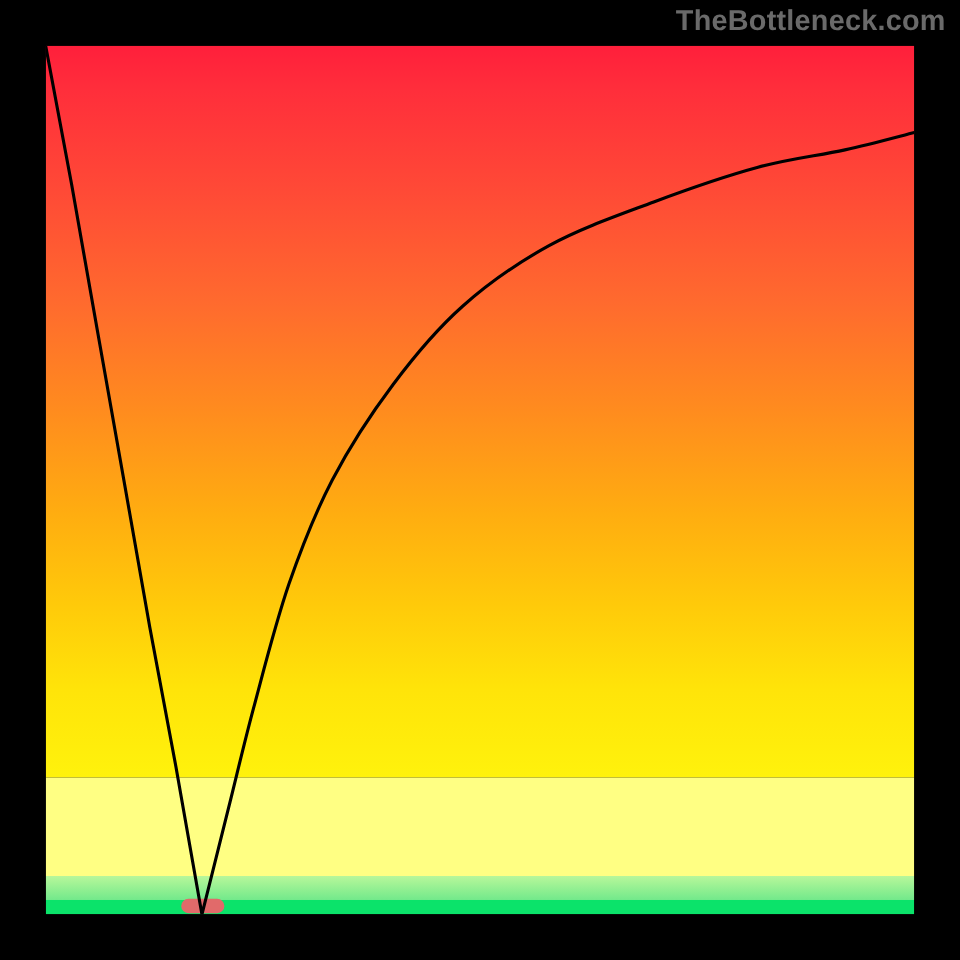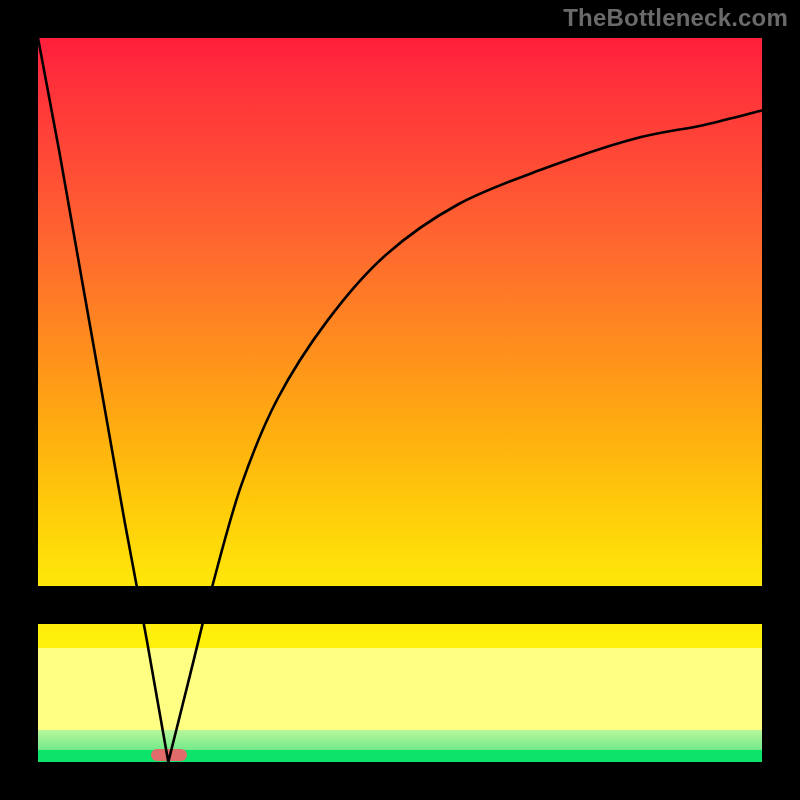--- a/index.html
+++ b/index.html
@@ -6,21 +6,21 @@
     margin: 0;
     padding: 0;
     width: 800px;
     height: 800px;
     overflow: hidden;
     background: #000;
   }
   #stage {
     position: relative;
     width: 800px;
-    height: 624px;
+    height: 800px;
   }
   #watermark {
     position: absolute;
     top: 4px;
     right: 12px;
     font-family: Arial, Helvetica, sans-serif;
     font-size: 24px;
     font-weight: 600;
     color: #6a6a6a;
     letter-spacing: 0.2px;

